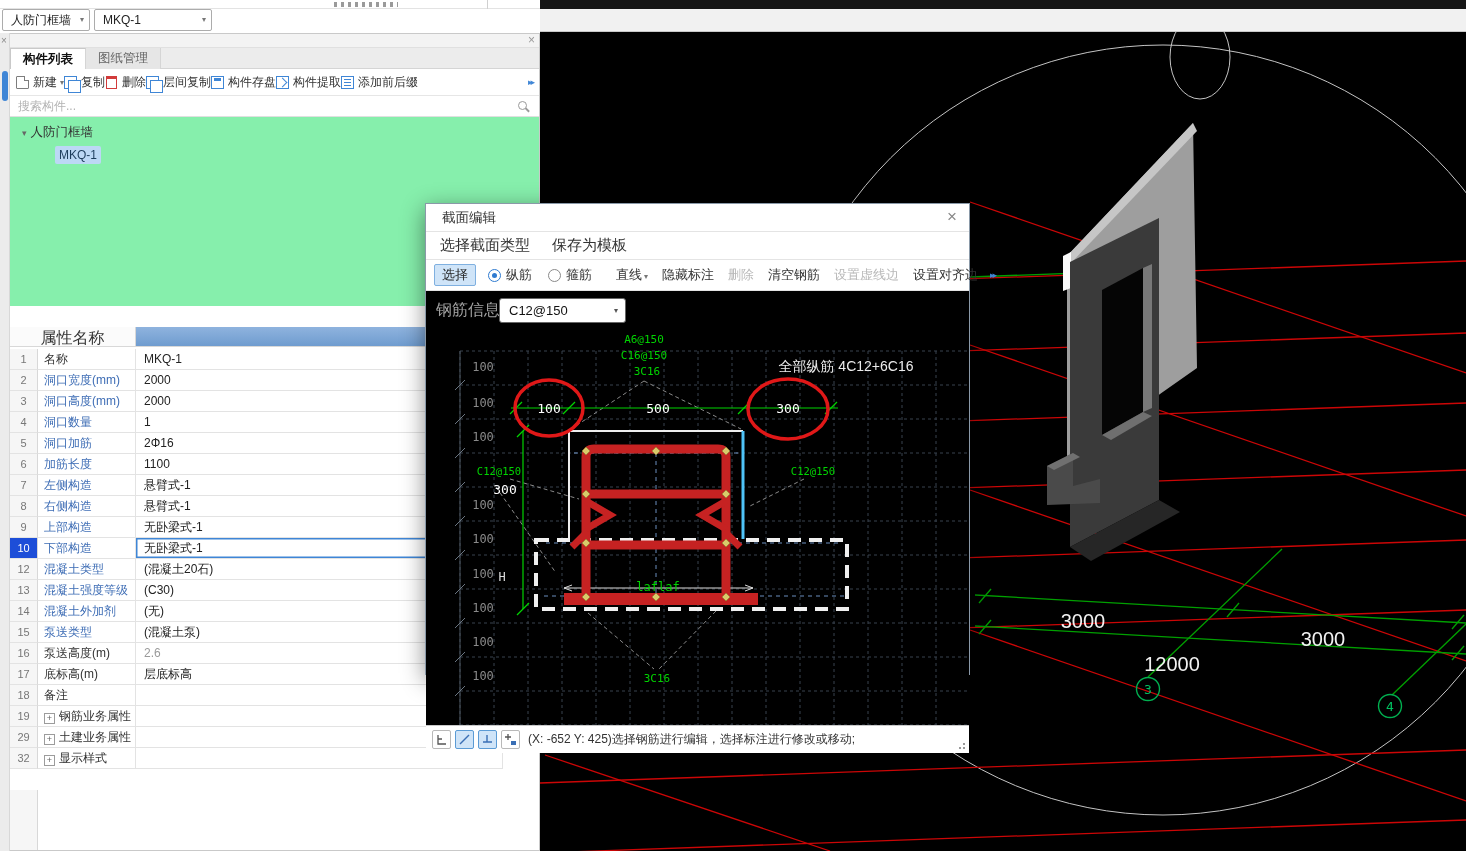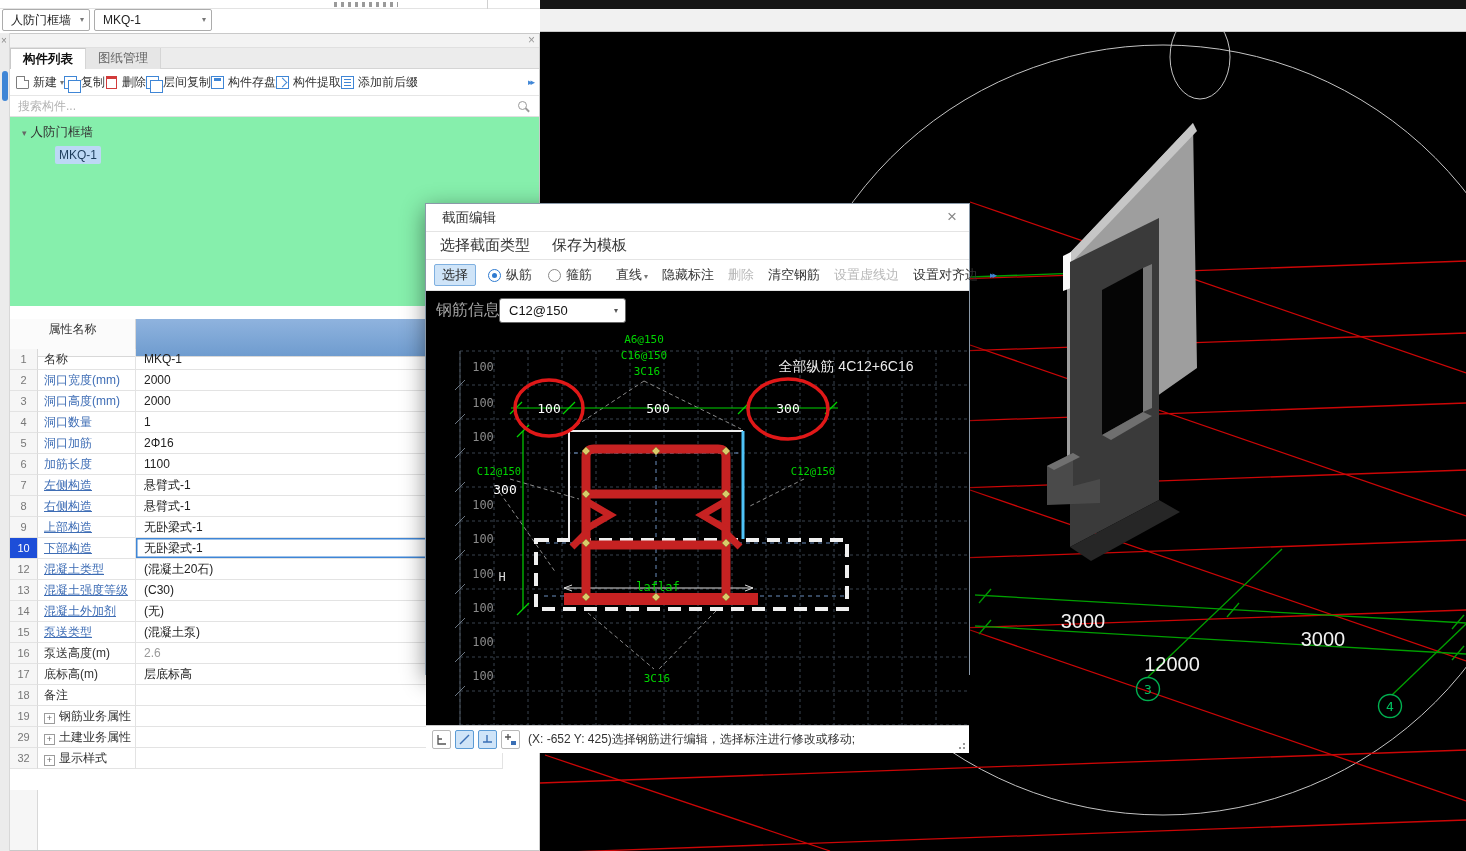--- a/index.html
+++ b/index.html
@@ -53,34 +53,34 @@
 #comp-search .ph{position:absolute;left:8px;top:0;line-height:21px;font-size:12px;color:#b3b3b3}
 .mag{position:absolute;right:12px;top:5px;width:9px;height:9px;border:1.4px solid #9a9a9a;border-radius:50%}
 .mag:after{content:"";position:absolute;width:5px;height:1.5px;background:#9a9a9a;transform:rotate(45deg);right:-4px;bottom:-1px}
 
 #tree{position:absolute;left:0;top:83px;width:100%;height:189px;background:#86efac}
 .tree-group{position:absolute;left:12px;top:7px;font-size:12.5px;color:#333}
 .tree-group .caret{font-size:9px;color:#666;margin-right:4px}
 .tree-chip{position:absolute;left:45px;top:29px;width:46px;height:18px;background:#bcd8f5;color:#1d3d5c;font-size:12px;line-height:18px;text-align:center;border-radius:2px}
 
 #tabs-prop{top:272px}
-#prop-head{position:absolute;left:0;top:285px;width:100%;height:38px;display:flex;font-size:12px}
+#prop-head{position:absolute;left:0;top:293px;width:100%;height:20px;display:flex;font-size:16px}
 #prop-head .h-name{width:126px;background:#fbfbfb;border-right:1px solid #d8d8d8;border-bottom:1px solid #d8d8d8;text-align:center;line-height:21px;color:#333}
 #prop-head .h-val{width:367px;background:linear-gradient(#8fb3de,#6f9ccf);color:#fff;text-align:right;line-height:21px;border-bottom:1px solid #d8d8d8}
 #prop-head .h-tail{flex:1;background:#fbfbfb;border-bottom:1px solid #d8d8d8;border-left:1px solid #d8d8d8}
 #prop-rows{position:absolute;left:0;top:315px;width:100%}
 .prow{display:flex;height:21px;font-size:12px}
 .c-no{width:28px;background:#f6f6f6;color:#777;font-size:11px;text-align:center;line-height:20px;border-right:1px solid #d8d8d8;border-bottom:1px solid #e3e3e3;flex:none}
 .c-name{width:98px;padding-left:6px;line-height:20px;border-right:1px solid #e3e3e3;border-bottom:1px solid #e3e3e3;color:#333;white-space:nowrap;flex:none}
 .c-val{width:367px;padding-left:8px;line-height:20px;border-right:1px solid #e3e3e3;border-bottom:1px solid #e3e3e3;color:#222;white-space:nowrap;flex:none}
 .c-tail{flex:1}
 .prow.sel .c-no{background:#1d4ed8;color:#fff}
 .prow.sel .c-val{box-shadow:inset 0 0 0 1.5px #3f86d6}
 .prow .c-name.link{color:#3e6db5}
-.prow .c-name.link-u{color:#3e6db5;text-decoration:underline}
+.prow .c-name.link-u{color:#3e6db5;}
 .prow .c-val.muted{color:#9a9a9a}
 .expand-box{display:inline-block;width:11px;height:11px;border:1px solid #9c9c9c;line-height:9px;text-align:center;font-size:9px;color:#666;margin-right:4px;vertical-align:-1px;background:#fff}
 .c-name.group{color:#333;}
 #numcol-tail{position:absolute;left:0;top:756px;bottom:0;width:28px;background:#f6f6f6;border-right:1px solid #d8d8d8}
 
 #dialog{position:absolute;left:425px;top:203px;width:545px;height:472px;background:#fff;border:1px solid #8a99a8;box-shadow:0 6px 22px rgba(0,0,0,.45)}
 #dlg-title{position:relative;height:28px;border-bottom:1px solid #e4e4e4}
 #dlg-title .t{position:absolute;left:16px;top:0;line-height:28px;font-size:13.5px;color:#333}
 #dlg-title .x{position:absolute;right:12px;top:0;line-height:26px;font-size:17px;color:#888}
 #dlg-menu{height:28px;border-bottom:1px solid #e4e4e4;display:flex;align-items:center;gap:22px;padding-left:14px;font-size:15px;color:#333}

